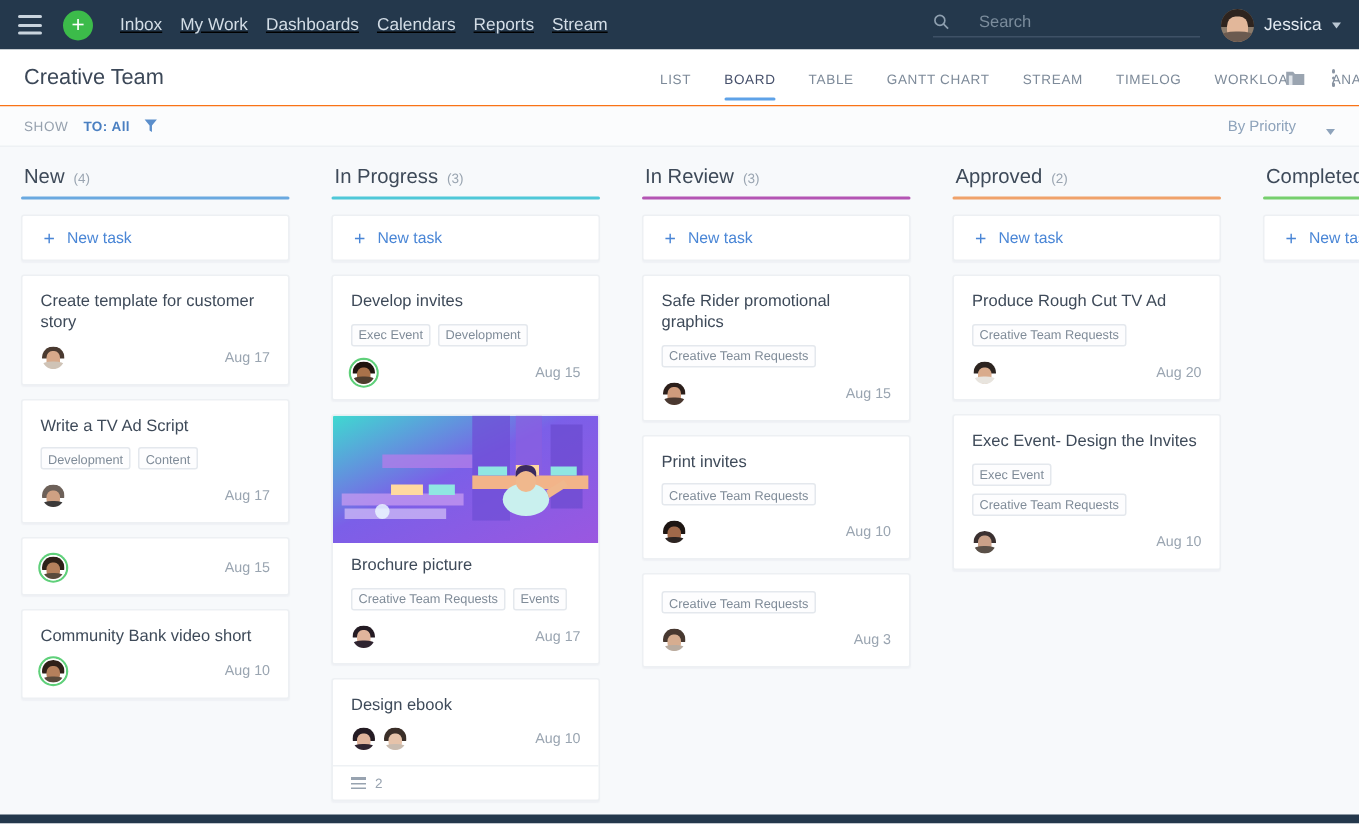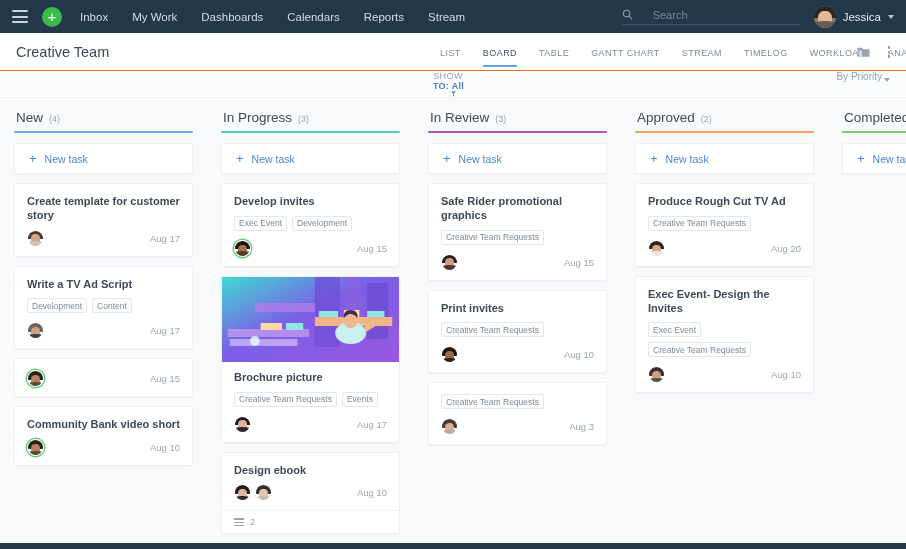--- a/index.html
+++ b/index.html
@@ -17,21 +17,21 @@
     padding: 0 12px; position: relative;
   }
   .hamburger { width: 16px; height: 13px; display:flex; flex-direction:column;
     justify-content: space-between; margin-right: 14px; cursor: pointer; }
   .hamburger span { display:block; height: 2px; background: #c9d4de; border-radius: 1px; }
   .plus-btn {
     width: 20px; height: 20px; border-radius: 50%; background: #3cbb4a;
     color: #fff; font-size: 15px; line-height: 19px; text-align: center;
     margin-right: 18px; cursor: pointer; font-weight: 400;
   }
-  .nav-links { display: flex; align-items: center; gap: 24px; }
+  .nav-links { display: flex; align-items: center; gap: 12px; text-decoration: underline; }
   .nav-links a {
     color: #d3dde6; font-size: 11.5px; text-decoration: none; cursor: pointer;
     white-space: nowrap;
   }
   .nav-right { position: absolute; right: 12px; top: 0; height: 33px;
     display: flex; align-items: center; gap: 14px; }
   .search-wrap { display:flex; align-items:center; gap:20px;
     border-bottom: 1px solid #3e5166; padding-bottom: 3px; width: 178px; }
   .search-ico { width: 11px; height: 11px; flex: 0 0 auto; }
   .search-input {
@@ -66,28 +66,28 @@
   }
   .hdr-icons { position:absolute; right: 14px; top:0; height:38px;
     display:flex; align-items:center; gap: 16px; }
   .folder-ico { width: 13px; height: 12px; cursor:pointer; }
   .kebab { display:flex; flex-direction:column; gap:2px; cursor:pointer; padding: 2px; }
   .kebab i { width:2.5px;height:2.5px;border-radius:50%;background:#8b95a3;display:block; }
 
   
   .filterbar {
     height: 27px; background: #fbfcfd; display:flex; align-items:center;
-    padding: 0 16px; border-bottom: 1px solid #eef1f4; position:relative;flex-direction:column;
+    padding: 0 16px; border-bottom: 1px solid #eef1f4; position:relative;
   }
   .show-lbl { font-size: 9px; letter-spacing:.4px; color:#96a1ae; margin-right: 10px; }
   .to-all { font-size: 9px; letter-spacing:.3px; color:#4a7fc1; font-weight:700;
     margin-right: 9px; cursor:pointer; }
   .funnel { width:9px;height:10px;cursor:pointer; }
   .by-priority { position:absolute; right: 16px; font-size: 10px; color:#8ea3bb;
-    cursor:pointer; display:flex; align-items:flex-end; gap:2px; }
+    cursor:pointer; display:flex; align-items:flex-end; gap:20px; }
 
   
   .board {
     display: flex; gap: 0; padding: 12px 0 0 0; height: 470px;
     align-items: flex-start; background: #f7f9fb; overflow: hidden;
   }
   .column { width: 207px; flex: 0 0 207px; padding: 0 14px 0 14px; }
   .col-head { display:flex; align-items: baseline; gap: 6px; padding-left: 2px; }
   .col-title { font-size: 13.5px; color: #3e4a59; }
   .col-count { font-size: 9px; color: #9aa5b1; }
@@ -103,21 +103,21 @@
   .nt-label { color: #4a86d6; font-size: 10.5px; }
 
   .card {
     background: #fff; border: 1px solid #edf0f3; border-radius: 2px;
     margin-bottom: 9px; padding: 11px 12px 9px 12px;
     box-shadow: 0 1px 1px rgba(40,60,90,.04);
   }
   .card.haspic { padding: 0; overflow: hidden; }
   .card-pic { width: 100%; height: 85px; display:block; }
   .card-pic-body { padding: 9px 12px 9px 12px; }
-  .card-title { font-size: 11px; color: #3e4a59; line-height: 1.25; margin-bottom: 7px; font-weight: bold; }
+  .card-title { font-size: 11px; color: #3e4a59; line-height: 1.25; margin-bottom: 7px; }
   .tags { display:flex; gap: 5px; flex-wrap: wrap; margin-bottom: 9px; }
   .tag {
     font-size: 8.5px; color: #7f8b98; border: 1px solid #e4e8ed;
     border-radius: 2px; padding: 1.5px 4px; background: #fdfdfe; white-space:nowrap;
   }
   .card-foot { display:flex; align-items:center; justify-content: space-between; }
   .avatars { display:flex; align-items:center; gap: 4px; }
   .av {
     width: 17px; height: 17px; border-radius: 50%; overflow: hidden;
     position: relative; flex: 0 0 auto; border: 1.5px solid #fff;

